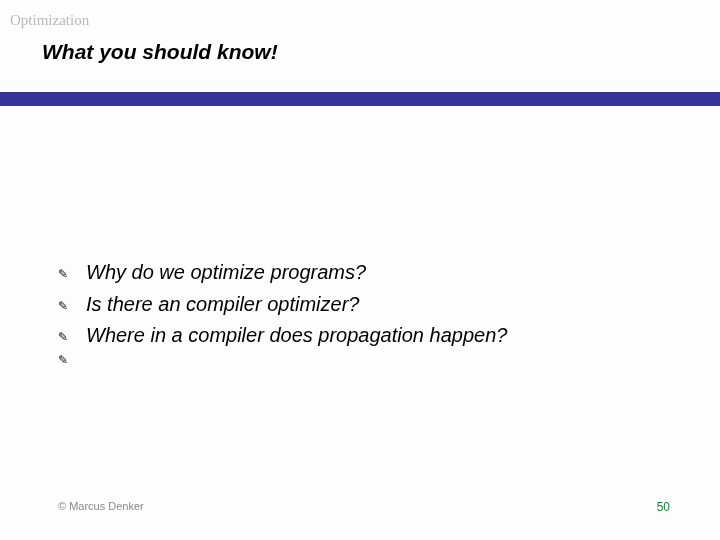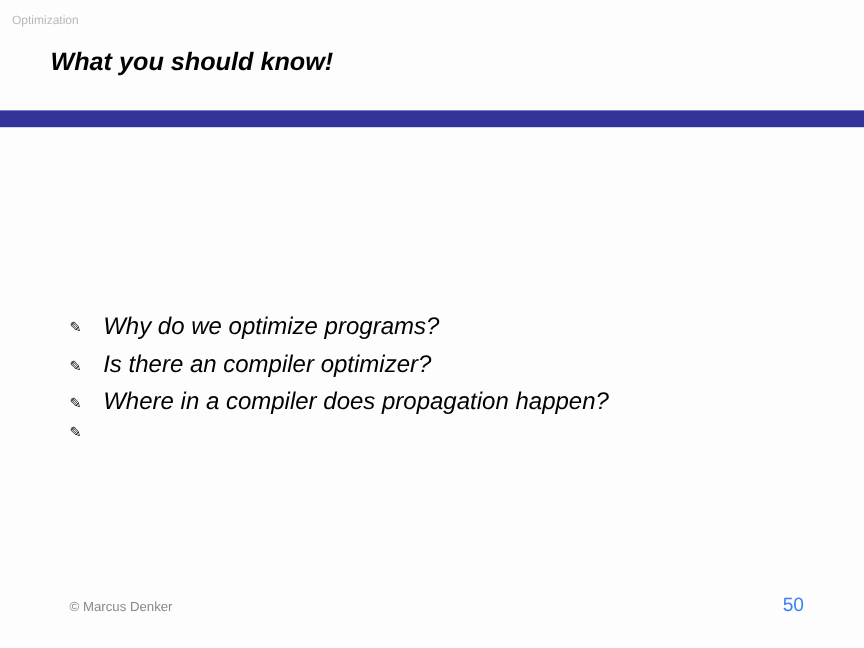--- a/index.html
+++ b/index.html
@@ -6,22 +6,23 @@
   html, body { width: 720px; height: 540px; overflow: hidden; }
   body {
     font-family: Arial, Helvetica, sans-serif;
     background: #fcfdfc;
     position: relative;
   }
   .topic {
     position: absolute;
     top: 12px;
     left: 10px;
-    font-size: 10px;
+    font-size: 15px;
     color: #b8b8b8;
+    font-family: Liberation Serif, serif;
   }
   .title {
     position: absolute;
     top: 40px;
     left: 42px;
     font-size: 21px;
     font-weight: bold;
     font-style: italic;
     color: #000;
   }
@@ -63,22 +64,22 @@
     position: absolute;
     bottom: 28px;
     left: 58px;
     font-size: 11px;
     color: #888;
   }
   .footer-right {
     position: absolute;
     bottom: 26px;
     right: 50px;
-    font-size: 16px;
-    color: #3b82f6;
+    font-size: 12px;
+    color: #15803d;
   }
 </style>
 </head>
 <body>
 
 <div class="topic">Optimization</div>
 
 <div class="title">What you should know!</div>
 
 <div class="rule"></div>

